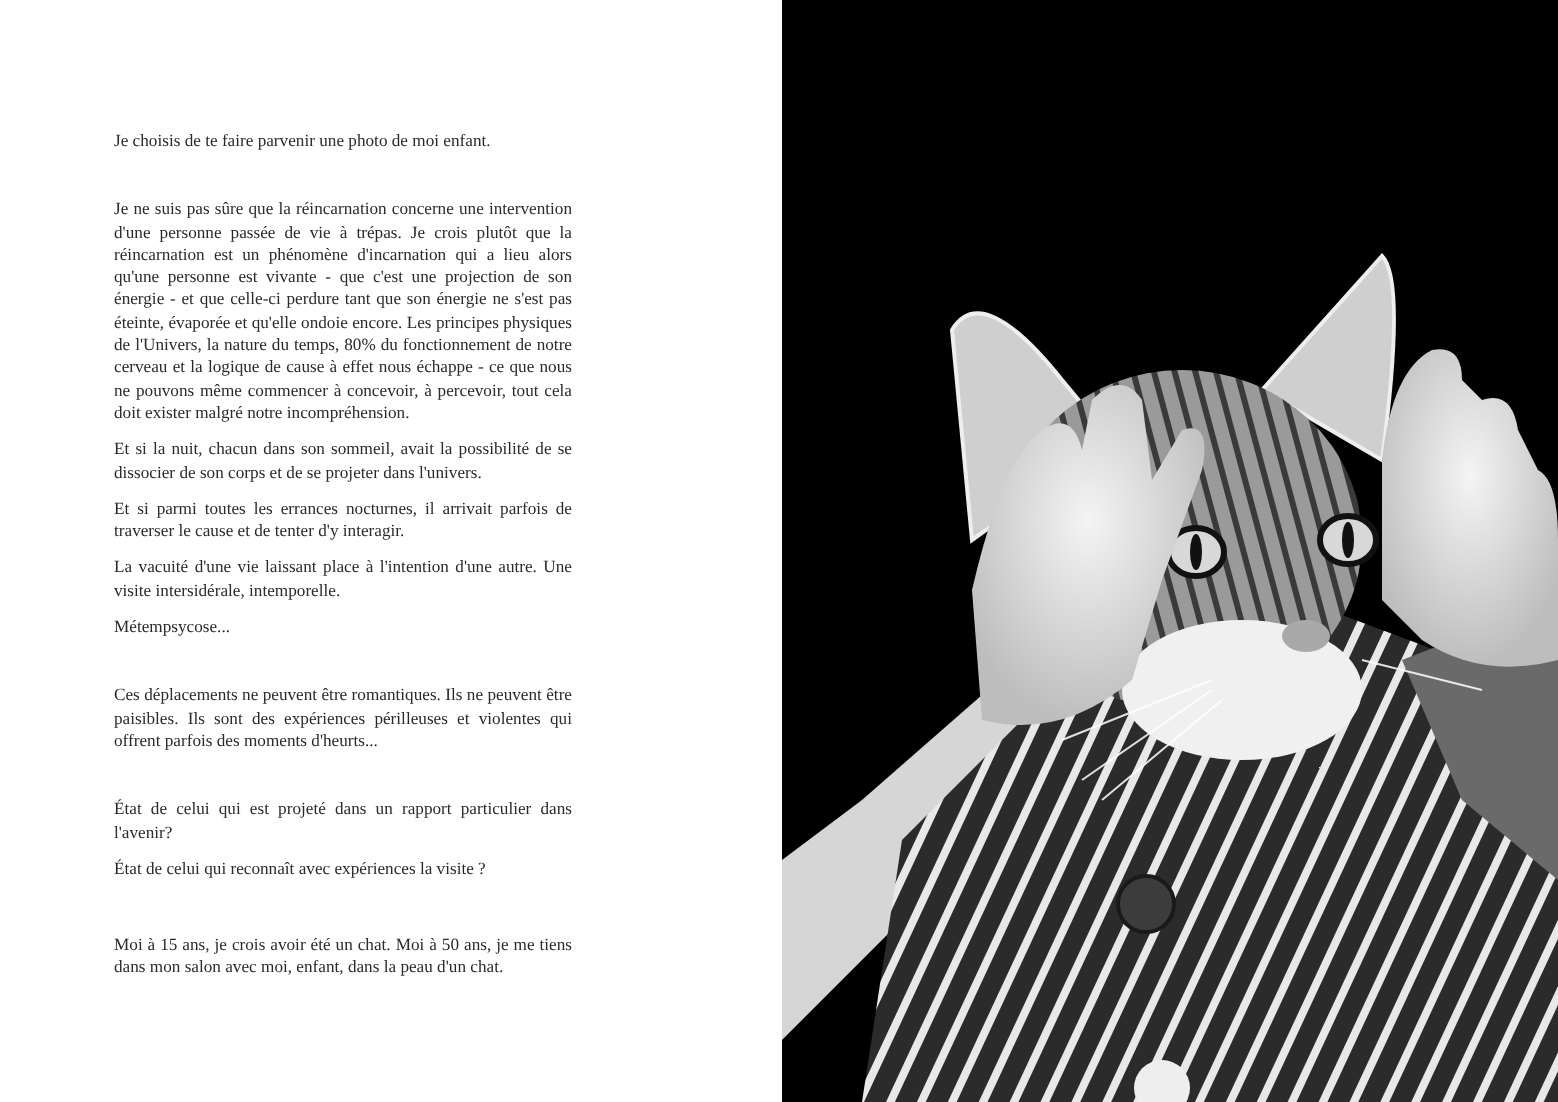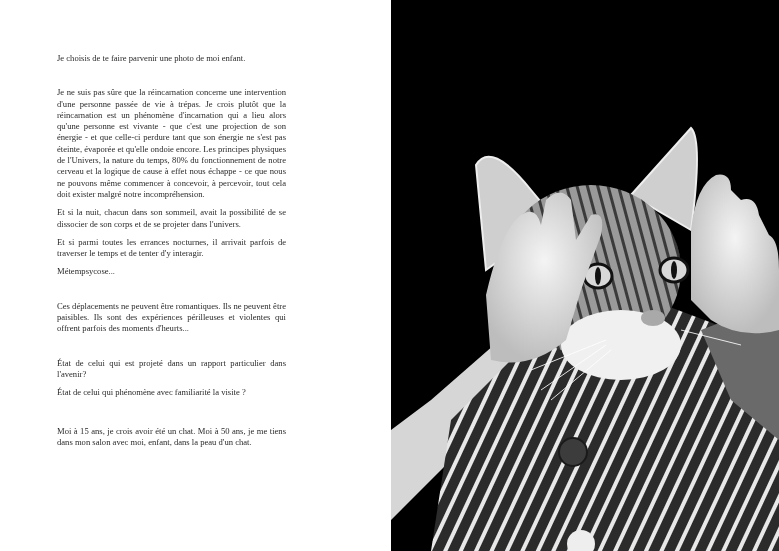--- a/index.html
+++ b/index.html
@@ -3,21 +3,21 @@
   <meta charset="utf-8">
   <style>
     html, body { margin: 0; padding: 0; }
     body {
       width: 779px; height: 551px; overflow: hidden; position: relative;
       background: #ffffff;
       font-family: "Liberation Serif", "DejaVu Serif", serif;
     }
     .spread { position: absolute; left: 0; top: 0; width: 779px; height: 551px; }
     .page-left {
-      position: absolute; left: 0; top: 0; width: 391px; height: 491px; background: #ffffff;
+      position: absolute; left: 0; top: 12px; width: 391px; height: 491px; background: #ffffff;
     }
     .text-block {
       position: absolute; left: 57px; top: 53px; width: 229px;
       font-size: 8.6px; line-height: 11.3px; color: #2a2a2a;
       text-align: justify;
     }
     .text-block p { margin: 0 0 7px 0; }
     .text-block p.gap-after { margin-bottom: 23px; }
     .text-block p.gap-after-lg { margin-bottom: 27px; }
     .page-right {
@@ -28,25 +28,26 @@
   </style>
 </head>
 <body>
 
 <div class="spread">
   <div class="page-left">
     <div class="text-block">
       <p class="gap-after">Je choisis de te faire parvenir une photo de moi enfant.</p>
       <p>Je ne suis pas sûre que la réincarnation concerne une intervention d'une personne passée de vie à trépas. Je crois plutôt que la réincarnation est un phénomène d'incarnation qui a lieu alors qu'une personne est vivante - que c'est une projection de son énergie - et que celle-ci perdure tant que son énergie ne s'est pas éteinte, évaporée et qu'elle ondoie encore. Les principes physiques de l'Univers, la nature du temps, 80% du fonctionnement de notre cerveau et la logique de cause à effet nous échappe - ce que nous ne pouvons même commencer à concevoir, à percevoir, tout cela doit exister malgré notre incompréhension.</p>
       <p>Et si la nuit, chacun dans son sommeil, avait la possibilité de se dissocier de son corps et de se projeter dans l'univers.</p>
-      <p>Et si parmi toutes les errances nocturnes, il arrivait parfois de traverser le temps et de tenter d'y interagir.</p>
+      <p>Et si parmi toutes les errances nocturnes, il arrivait parfois de traverser le cause et de tenter d'y interagir.</p>
+      <p>La vacuité d'une vie laissant place à l'intention d'une autre. Une visite intersidérale, intemporelle.</p>
       <p class="gap-after">Métempsycose...</p>
       <p class="gap-after">Ces déplacements ne peuvent être romantiques. Ils ne peuvent être paisibles. Ils sont des expériences périlleuses et violentes qui offrent parfois des moments d'heurts...</p>
       <p>État de celui qui est projeté dans un rapport particulier dans l'avenir?</p>
-      <p class="gap-after-lg">État de celui qui phénomène avec familiarité la visite ?</p>
+      <p class="gap-after-lg">État de celui qui reconnaît avec expériences la visite ?</p>
       <p>Moi à 15 ans, je crois avoir été un chat. Moi à 50 ans, je me tiens dans mon salon avec moi, enfant, dans la peau d'un chat.</p>
     </div>
   </div>
 
   <div class="page-right">
     <svg width="388" height="551" viewBox="0 0 388 551" xmlns="http://www.w3.org/2000/svg">
       <defs>
         <pattern id="stripes" patternUnits="userSpaceOnUse" width="14" height="14" patternTransform="rotate(25)">
           <rect width="14" height="14" fill="#2b2b2b"></rect>
           <rect x="0" width="4" height="14" fill="#e8e8e8"></rect>

